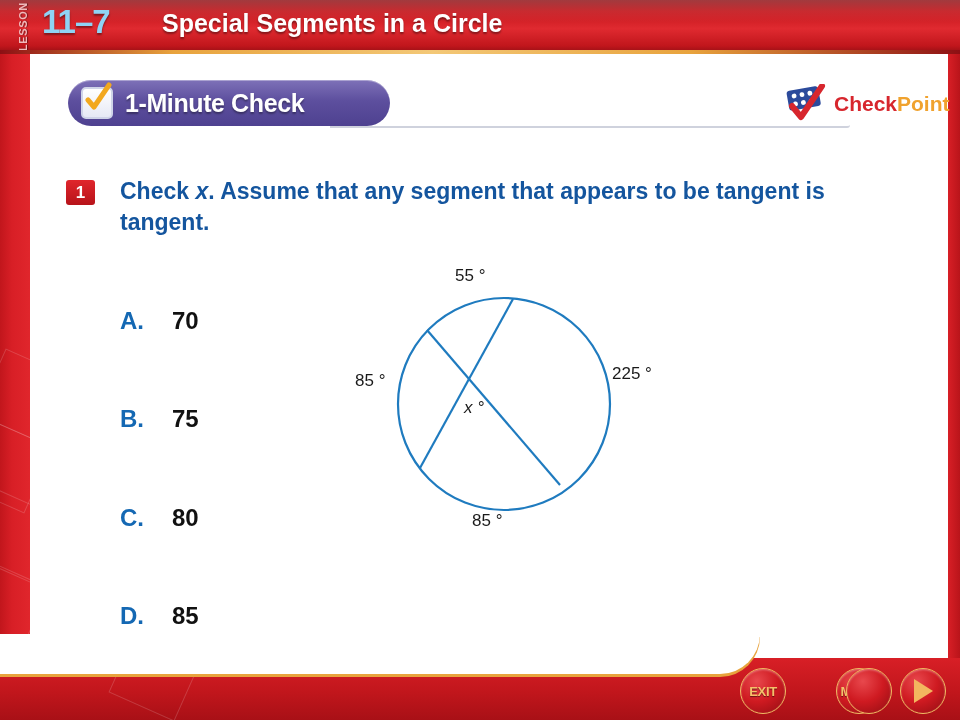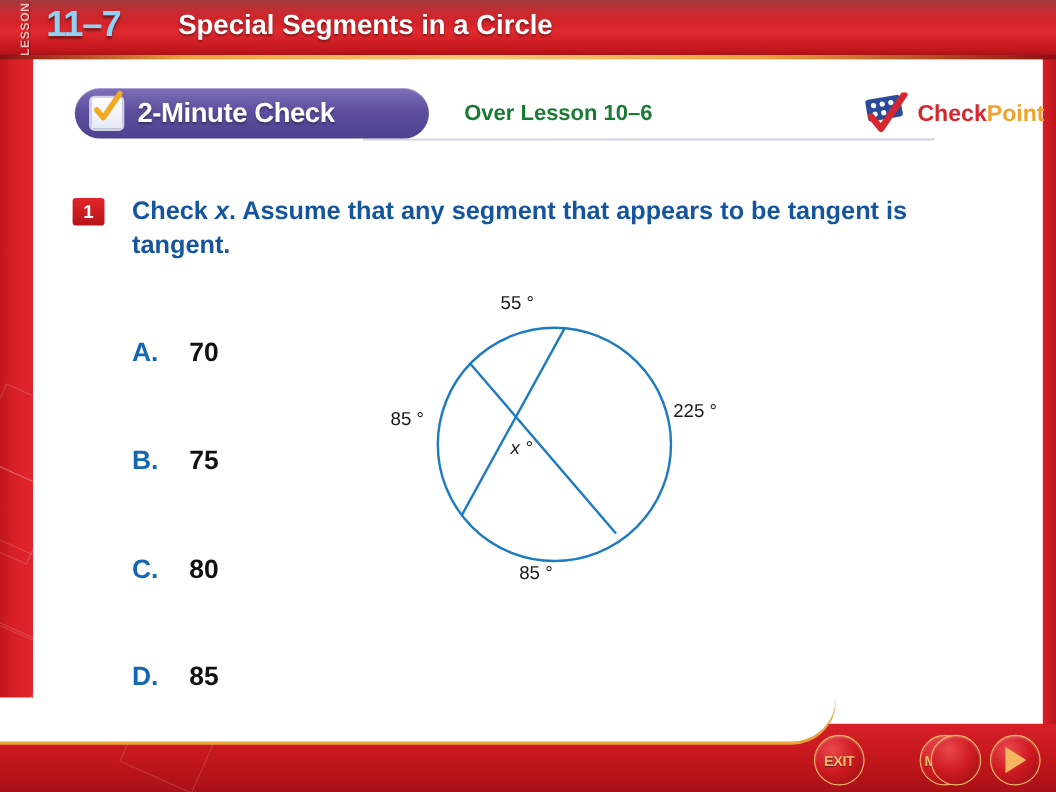--- a/index.html
+++ b/index.html
@@ -224,23 +224,22 @@
   </div>
   <div class="header-underline"></div>
 
   <div class="banner-tail"></div>
   <div class="check-banner">
     <div class="check-box-icon">
       <svg width="34" height="34" viewBox="0 0 34 34">
         <path d="M8 18 L14 25 L29 3" stroke="#f2a81f" stroke-width="5" fill="none" stroke-linecap="round" stroke-linejoin="round"></path>
       </svg>
     </div>
-    <div class="check-banner-label">2-Minute Check</div>
-  </div>
-  <div class="over-lesson">Over Lesson 10–6</div>
+    <div class="check-banner-label">1-Minute Check</div>
+  </div>
 
   <div class="checkpoint">
     <div class="cp-mark">
       <svg width="46" height="40" viewBox="0 0 46 40">
         <g transform="rotate(-10 20 16)">
           <rect x="2" y="4" width="32" height="20" rx="3" fill="#2b4a9b"></rect>
           <g fill="#ffffff">
             <circle cx="9" cy="10" r="2.4"></circle>
               <circle cx="17" cy="10" r="2.4"></circle>
               <circle cx="25" cy="10" r="2.4"></circle>

